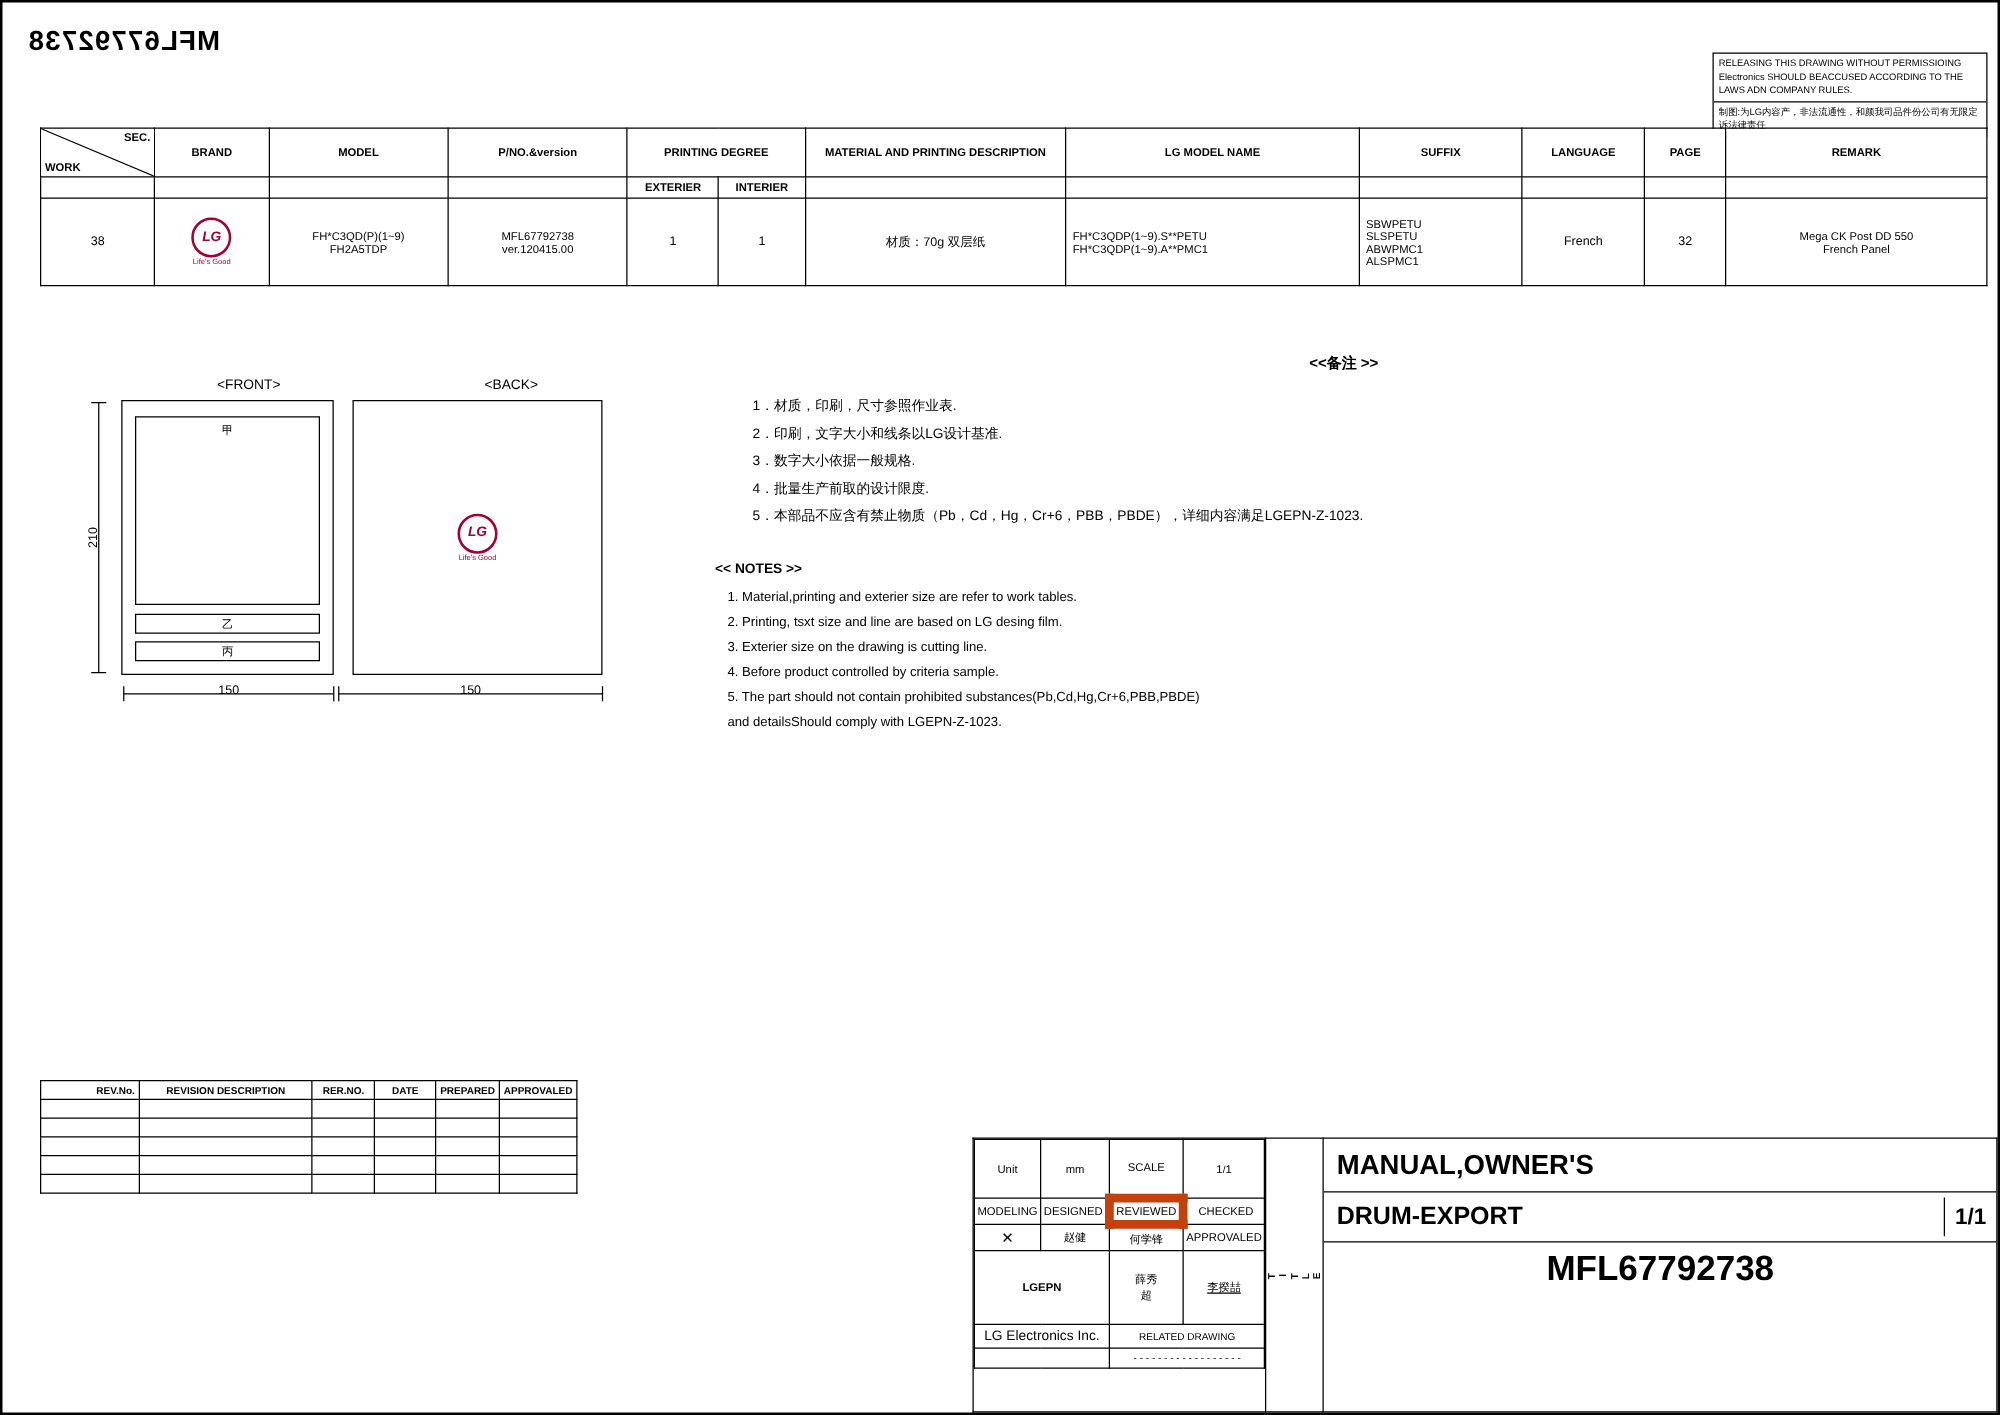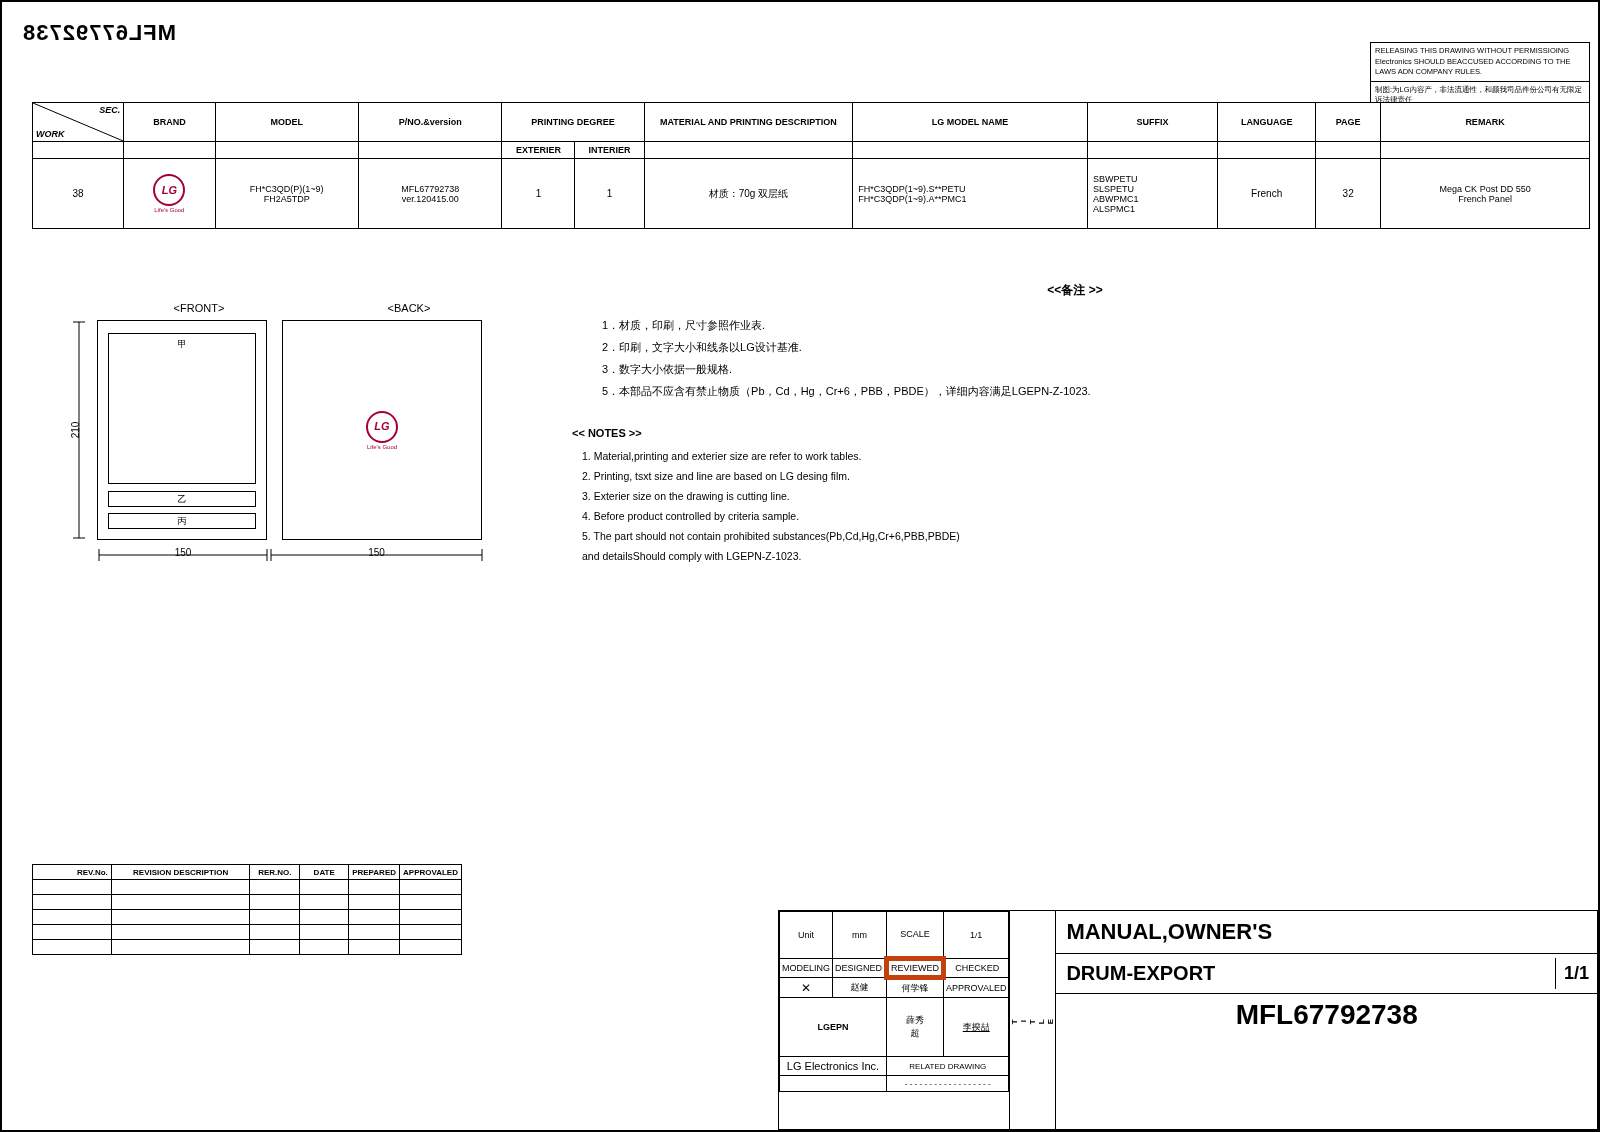--- a/index.html
+++ b/index.html
@@ -143,21 +143,21 @@
   <div class="notice-box">
     <div class="notice-top">RELEASING THIS DRAWING WITHOUT PERMISSIOING Electronics SHOULD BEACCUSED ACCORDING TO THE LAWS ADN COMPANY RULES.</div>
     <div class="notice-bottom">制图:为LG内容产，非法流通性，和颜我司品件份公司有无限定诉法律责任</div>
   </div>
 
   <div class="info-table-wrapper">
     <table class="info-table">
       <thead>
         <tr>
           <th style="width:70px; position:relative; padding:0;">
-            <div style="position:relative; height:38px;font-style:italic;">
+            <div style="position:relative; height:38px;">
               <svg style="position:absolute;top:0;left:0;width:100%;height:100%;">
                 <line x1="0" y1="0" x2="100%" y2="100%" stroke="#000" stroke-width="1"></line>
               </svg>
               <span style="position:absolute;top:2px;right:3px;font-size:9px;">SEC.</span>
               <span style="position:absolute;bottom:2px;left:3px;font-size:9px;">WORK</span>
             </div>
           </th>
           <th style="width:70px;">BRAND</th>
           <th style="width:110px;">MODEL</th>
           <th style="width:110px;">P/NO.&amp;version</th>
@@ -269,20 +269,21 @@
     </div>
   </div>
 
   <div style="position:absolute;top:280px;left:570px;right:20px;">
 
     <div style="text-align:center;font-size:12px;font-weight:bold;margin-bottom:15px;">&lt;&lt;备注 &gt;&gt;</div>
     <div style="margin-left:30px;">
       <div style="font-size:11px;line-height:2;">1．材质，印刷，尺寸参照作业表.</div>
       <div style="font-size:11px;line-height:2;">2．印刷，文字大小和线条以LG设计基准.</div>
       <div style="font-size:11px;line-height:2;">3．数字大小依据一般规格.</div>
+      <div style="font-size:11px;line-height:2;">4．批量生产前取的设计限度.</div>
       <div style="font-size:11px;line-height:2;">5．本部品不应含有禁止物质（Pb，Cd，Hg，Cr+6，PBB，PBDE），详细内容满足LGEPN-Z-1023.</div>
     </div>
 
     <div style="margin-top:25px;">
       <div style="font-size:11px;font-weight:bold;margin-bottom:8px;">&lt;&lt; NOTES &gt;&gt;</div>
       <div style="margin-left:10px;">
         <div style="font-size:10.5px;line-height:1.9;">1. Material,printing and exterier size are refer to work tables.</div>
         <div style="font-size:10.5px;line-height:1.9;">2. Printing, tsxt  size and line are based on LG desing film.</div>
         <div style="font-size:10.5px;line-height:1.9;">3. Exterier size on the drawing is cutting line.</div>
         <div style="font-size:10.5px;line-height:1.9;">4. Before product controlled by criteria sample.</div>
@@ -360,21 +361,21 @@
             <tbody>
                   <tr>
               <td style="border:1px solid #000;padding:2px;font-size:9px;text-align:center;">Unit</td>
               <td style="border:1px solid #000;padding:18px;font-size:9px;text-align:center;">mm</td>
               <td style="border:1px solid #000;padding:2px;font-size:9px;text-align:center;">SCALE</td>
               <td style="border:1px solid #000;padding:2px;font-size:9px;text-align:center;">1<span style="font-size:8px;">/</span>1</td>
             </tr>
             <tr>
               <td style="border:1px solid #000;padding:2px;font-size:9px;text-align:center;">MODELING</td>
               <td style="border:1px solid #000;padding:2px;font-size:9px;text-align:center;">DESIGNED</td>
-              <td style="border:5px solid #c2410c;padding:2px;font-size:9px;text-align:center;">REVIEWED</td>
+              <td style="border:7px solid #c2410c;padding:2px;font-size:9px;text-align:center;">REVIEWED</td>
               <td style="border:1px solid #000;padding:2px;font-size:9px;text-align:center;">CHECKED</td>
             </tr>
             <tr>
               <td style="border:1px solid #000;padding:2px;font-size:12px;text-align:center;">✕</td>
               <td style="border:1px solid #000;padding:2px;font-size:9px;text-align:center;">赵健</td>
               <td style="border:1px solid #000;padding:2px;font-size:9px;text-align:center;">何学锋</td>
               <td style="border:1px solid #000;padding:2px;font-size:9px;text-align:center;">APPROVALED</td>
             </tr>
             <tr>
               <td colspan="2" style="border:1px solid #000;padding:3px;font-size:9px;text-align:center;font-weight:bold;">LGEPN</td>

